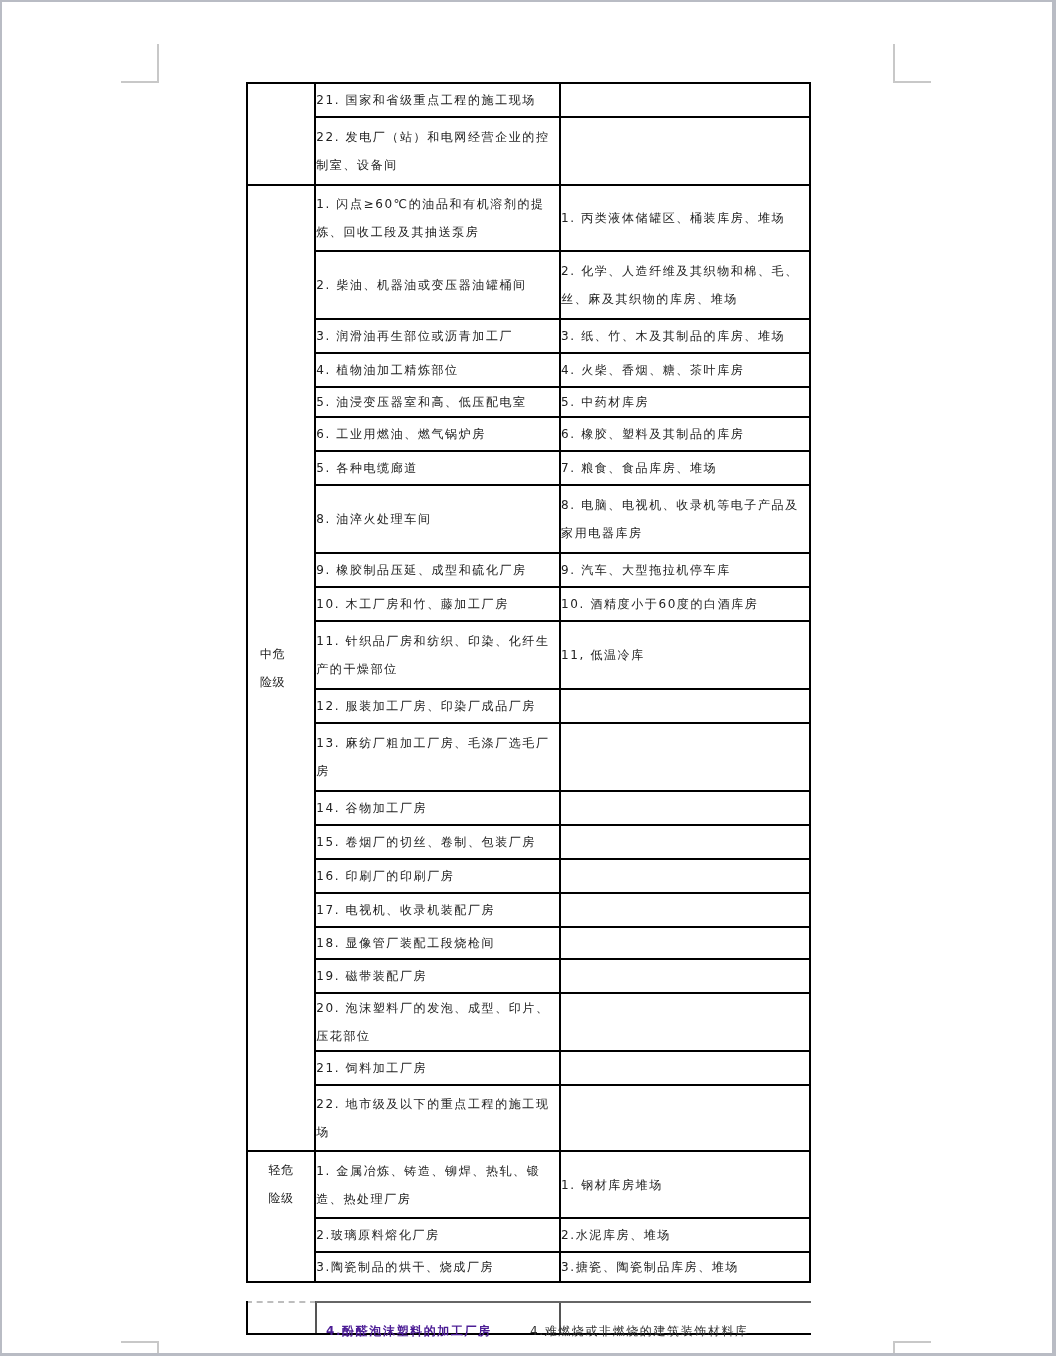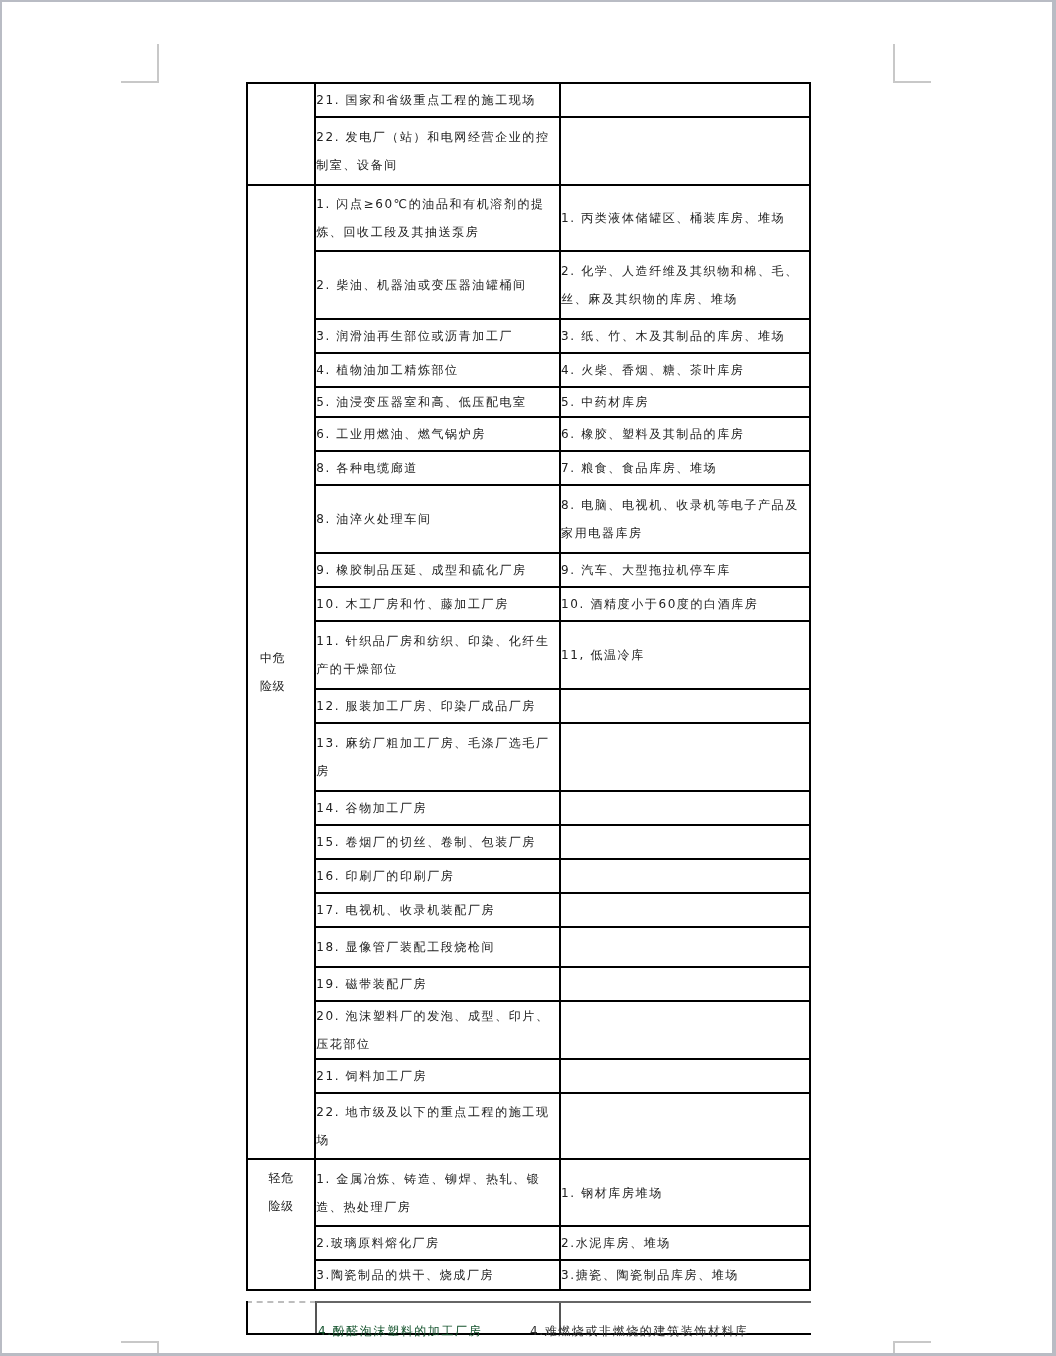--- a/index.html
+++ b/index.html
@@ -58,21 +58,21 @@
     }
     .partial .dash {
       position: absolute; left: 0; top: 0; width: 70px;
       border-top: 2px dashed #bdbdbd;
     }
     .partial .vleft { position: absolute; left: 0; top: 0; width: 2px; height: 34px; background: #000; }
     .partial .vmid1 { position: absolute; left: 69px; top: 0; width: 2px; height: 34px; background: #555; }
     .partial .vmid2 { position: absolute; left: 313px; top: 0; width: 2px; height: 34px; background: #555; }
     .partial .htop { position: absolute; left: 70px; top: 0; width: 495px; height: 2px; background: #666; }
     .partial .hbot { position: absolute; left: 0; top: 32px; width: 565px; height: 2px; background: #000; }
-    .partial .t1 { position: absolute; left: 72px; top: 22px; font-size: 12px; letter-spacing: 1.6px; color: #14532d; white-space: nowrap; }
+    .partial .t1 { position: absolute; left: 80px; top: 22px; font-size: 12px; letter-spacing: 1.6px; color: #4c1d95; white-space: nowrap; font-weight: bold; }
     .partial .t2 { position: absolute; left: 284px; top: 22px; font-size: 12px; letter-spacing: 1.6px; color: #333; white-space: nowrap; }
   </style>
 </head>
 <body>
 
 <div class="page">
   <div class="crop" style="left:119px;top:79px;width:38px;height:2px;"></div>
   <div class="crop" style="left:155px;top:42px;width:2px;height:39px;"></div>
   <div class="crop" style="left:891px;top:79px;width:38px;height:2px;"></div>
   <div class="crop" style="left:891px;top:42px;width:2px;height:39px;"></div>
@@ -122,21 +122,21 @@
     </tr>
     <tr style="height:26px;">
       <td>5. 油浸变压器室和高、低压配电室</td>
       <td>5. 中药材库房</td>
     </tr>
     <tr style="height:34px;margin-top:23px;">
       <td>6. 工业用燃油、燃气锅炉房</td>
       <td>6. 橡胶、塑料及其制品的库房</td>
     </tr>
     <tr style="height:34px;">
-      <td>8. 各种电缆廊道</td>
+      <td>5. 各种电缆廊道</td>
       <td>7. 粮食、食品库房、堆场</td>
     </tr>
     <tr style="height:68px;">
       <td>8. 油淬火处理车间</td>
       <td>8. 电脑、电视机、收录机等电子产品及家用电器库房</td>
     </tr>
     <tr style="height:34px;">
       <td>9. 橡胶制品压延、成型和硫化厂房</td>
       <td>9. 汽车、大型拖拉机停车库</td>
     </tr>
@@ -165,21 +165,21 @@
       <td></td>
     </tr>
     <tr style="height:34px;">
       <td>16. 印刷厂的印刷厂房</td>
       <td></td>
     </tr>
     <tr style="height:34px;padding-left:8px;">
       <td>17. 电视机、收录机装配厂房</td>
       <td></td>
     </tr>
-    <tr style="height:40px;border-radius:6px;">
+    <tr style="height:32px;border-radius:6px;">
       <td>18. 显像管厂装配工段烧枪间</td>
       <td></td>
     </tr>
     <tr style="height:34px;">
       <td>19. 磁带装配厂房</td>
       <td></td>
     </tr>
     <tr style="height:52px;">
       <td>20. 泡沫塑料厂的发泡、成型、印片、压花部位</td>
       <td></td>

